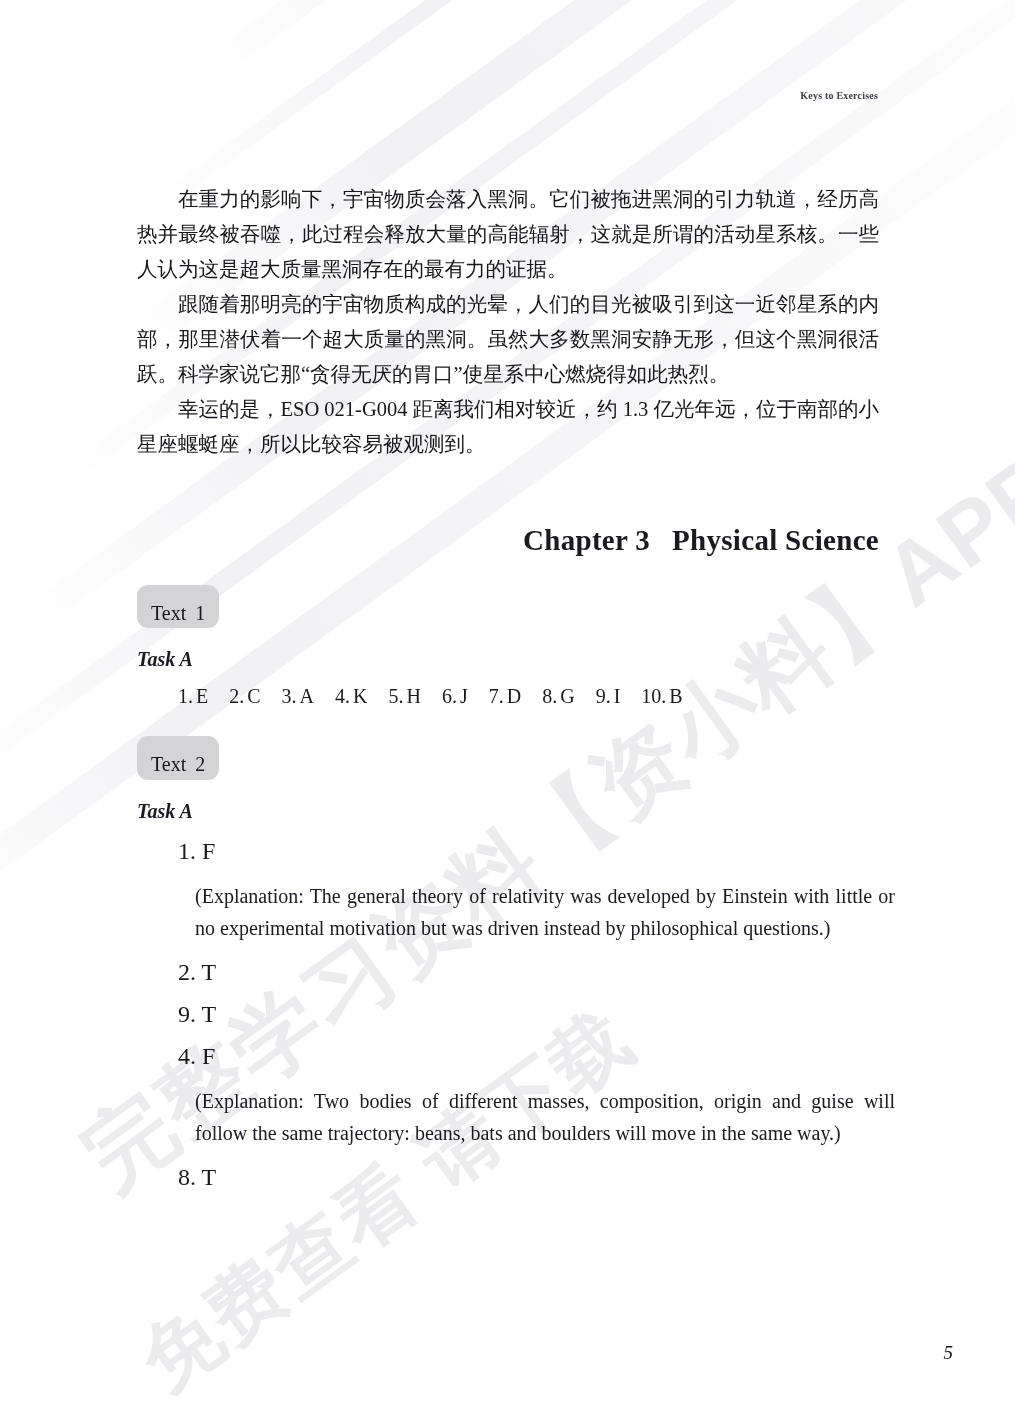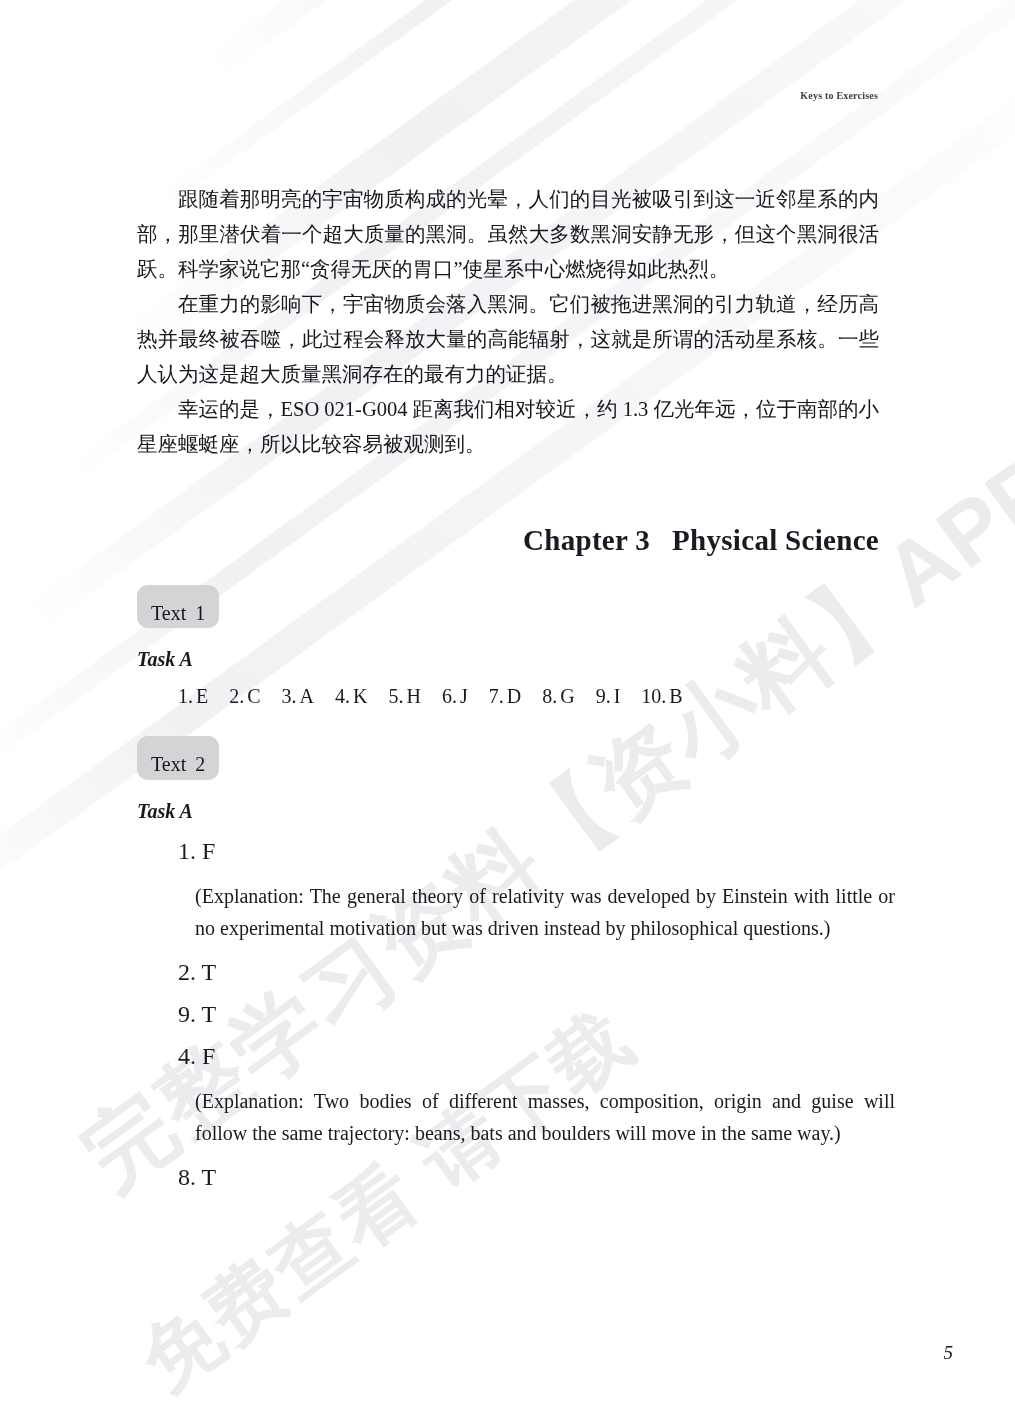--- a/index.html
+++ b/index.html
@@ -169,22 +169,22 @@
   <div class="wm-text wm-a">完整学习资料【资小料】APP</div>
   <div class="wm-text wm-b">免费查看 请下载</div>
 </div>
 
 <div id="page">
 
   <div id="running-head">Keys to Exercises</div>
 
   <div id="content">
 
+    <p class="zh-para">在重力的影响下，宇宙物质会落入黑洞。它们被拖进黑洞的引力轨道，经历高热并最终被吞噬，此过程会释放大量的高能辐射，这就是所谓的活动星系核。一些人认为这是超大质量黑洞存在的最有力的证据。</p>
     <p class="zh-para">跟随着那明亮的宇宙物质构成的光晕，人们的目光被吸引到这一近邻星系的内部，那里潜伏着一个超大质量的黑洞。虽然大多数黑洞安静无形，但这个黑洞很活跃。科学家说它那“贪得无厌的胃口”使星系中心燃烧得如此热烈。</p>
-    <p class="zh-para">在重力的影响下，宇宙物质会落入黑洞。它们被拖进黑洞的引力轨道，经历高热并最终被吞噬，此过程会释放大量的高能辐射，这就是所谓的活动星系核。一些人认为这是超大质量黑洞存在的最有力的证据。</p>
     <p class="zh-para">幸运的是，ESO 021-G004 距离我们相对较近，约 1.3 亿光年远，位于南部的小星座蝘蜓座，所以比较容易被观测到。</p>
 
     <div id="chapter-title">
       <span>Chapter 3</span><span class="gap"></span><span>Physical Science</span>
     </div>
 
 
     <div class="badge-row">
       <span class="text-badge"><span>Text</span><span class="num">1</span></span>
     </div>

